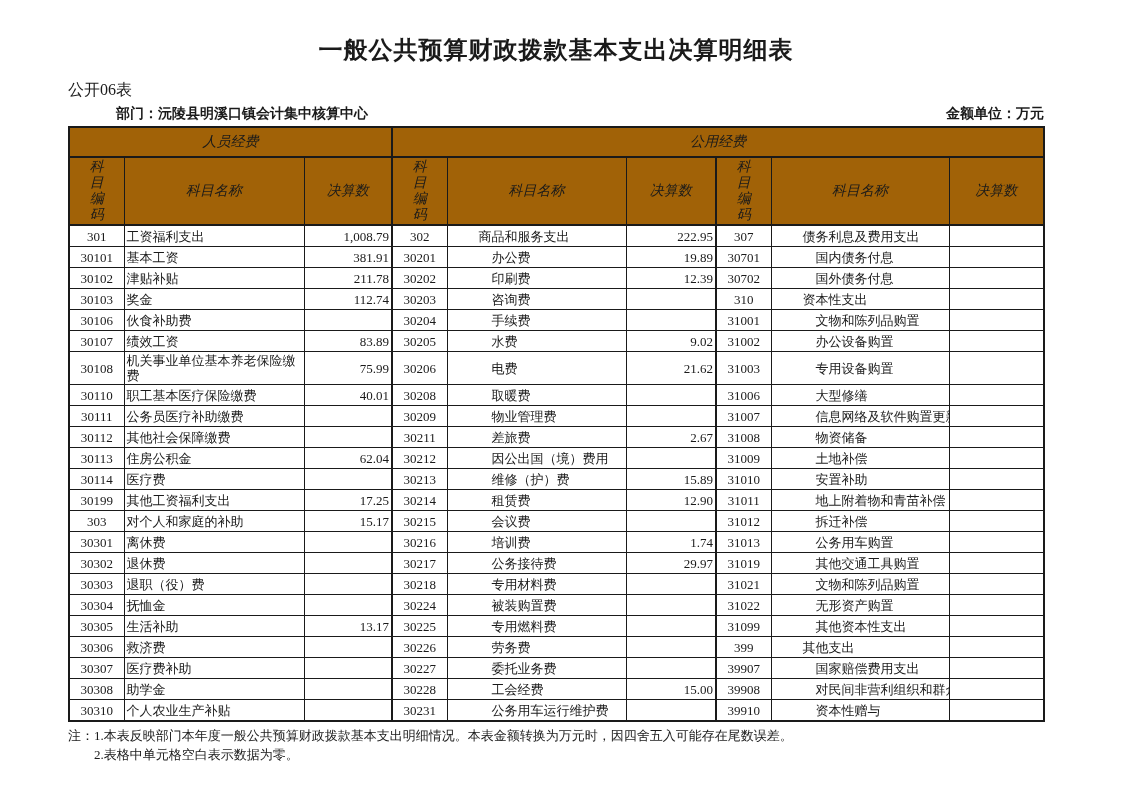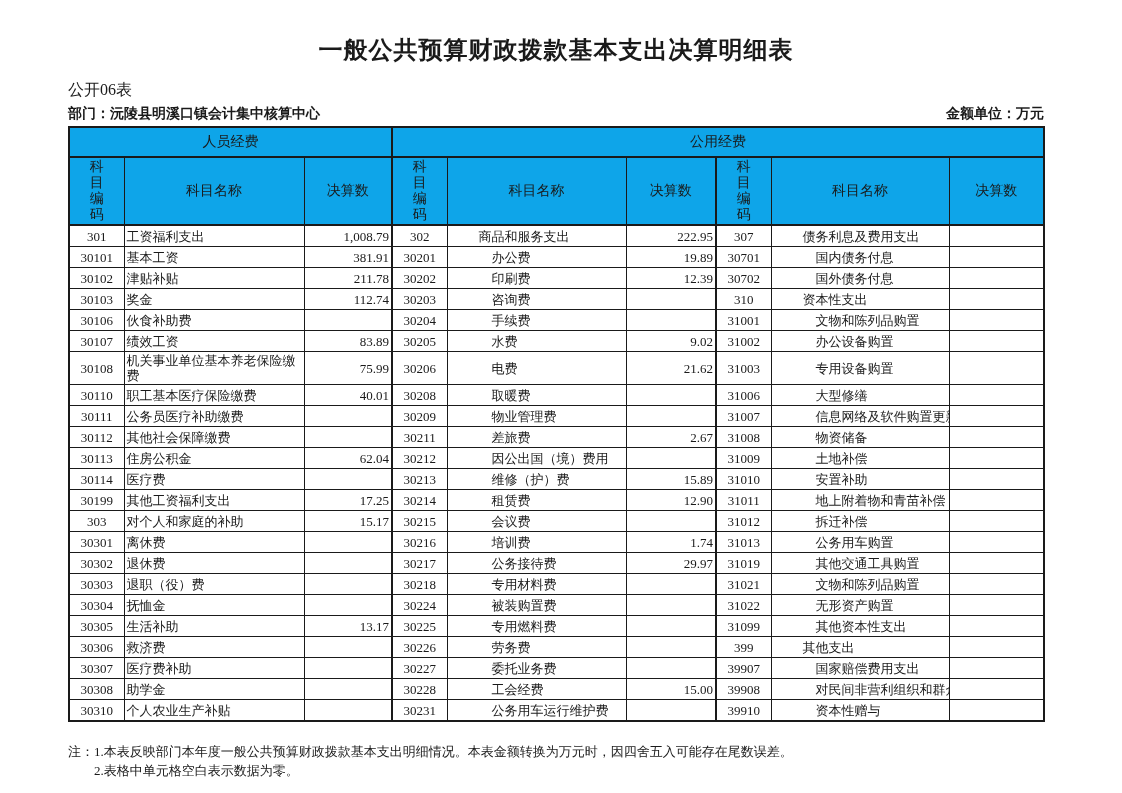--- a/index.html
+++ b/index.html
@@ -11,48 +11,48 @@
   .page{position:relative;width:976px;margin:0 0 0 68px;padding-top:34px;}
   .doc-title{
     text-align:center;font-size:24px;font-weight:bold;letter-spacing:1px;
     margin:0 0 14px 0;
   }
   .table-code{
     text-align:left;font-size:16px;font-weight:normal;margin:0 0 4px 0;
   }
   .meta-row{
     display:flex;justify-content:space-between;align-items:flex-end;
-    font-size:14px;font-weight:bold;margin-bottom:3px;
+    font-size:14px;font-weight:bold;margin-bottom:3px;margin-left:48px;
   }
   table.budget{
     border-collapse:collapse;table-layout:fixed;width:975px;
     font-size:13px;
   }
   table.budget,table.budget th,table.budget td{
     border:1px solid #1a1a1a;
   }
   table.budget{border:2px solid #1a1a1a;}
   thead th{
-    background:#0ea5e9;font-weight:normal;text-align:center;
-    font-size:14px;padding:1px 18px;
+    background:#a16207;font-weight:normal;text-align:center;
+    font-size:14px;padding:1px 18px;font-style:italic;
   }
   tr.group-header-row th{height:26px;border-bottom:2px solid #1a1a1a;}
   tr.col-header-row th{height:33px;border-bottom:2px solid #1a1a1a;line-height:16px;}
   
   table.budget th:nth-child(3),table.budget td:nth-child(3),
   table.budget th:nth-child(6),table.budget td:nth-child(6){
     border-right:2px solid #1a1a1a;
   }
   tr.group-header-row th:nth-child(1){border-right:2px solid #1a1a1a;}
   tbody td{height:18px;padding:1px 2px;line-height:15px;vertical-align:middle;}
   td.code{text-align:center;}
   td.name{text-align:left;}
   td.g1.name,td.g2.name{white-space:nowrap;overflow:hidden;padding-left:31px;}
   td.value{text-align:right;}
-  .notes{font-size:13px;line-height:19px;margin-top:20px;}
+  .notes{font-size:13px;line-height:19px;margin-top:4px;}
   .notes .note-line{margin:0;}
   .notes .note-line + .note-line{margin-left:26px;font-family:Liberation Serif, serif;}
 </style>
 </head>
 <body>
 
 <div class="page">
   <h1 class="doc-title">一般公共预算财政拨款基本支出决算明细表</h1>
   <div class="table-code">公开06表</div>
   <div class="meta-row">

